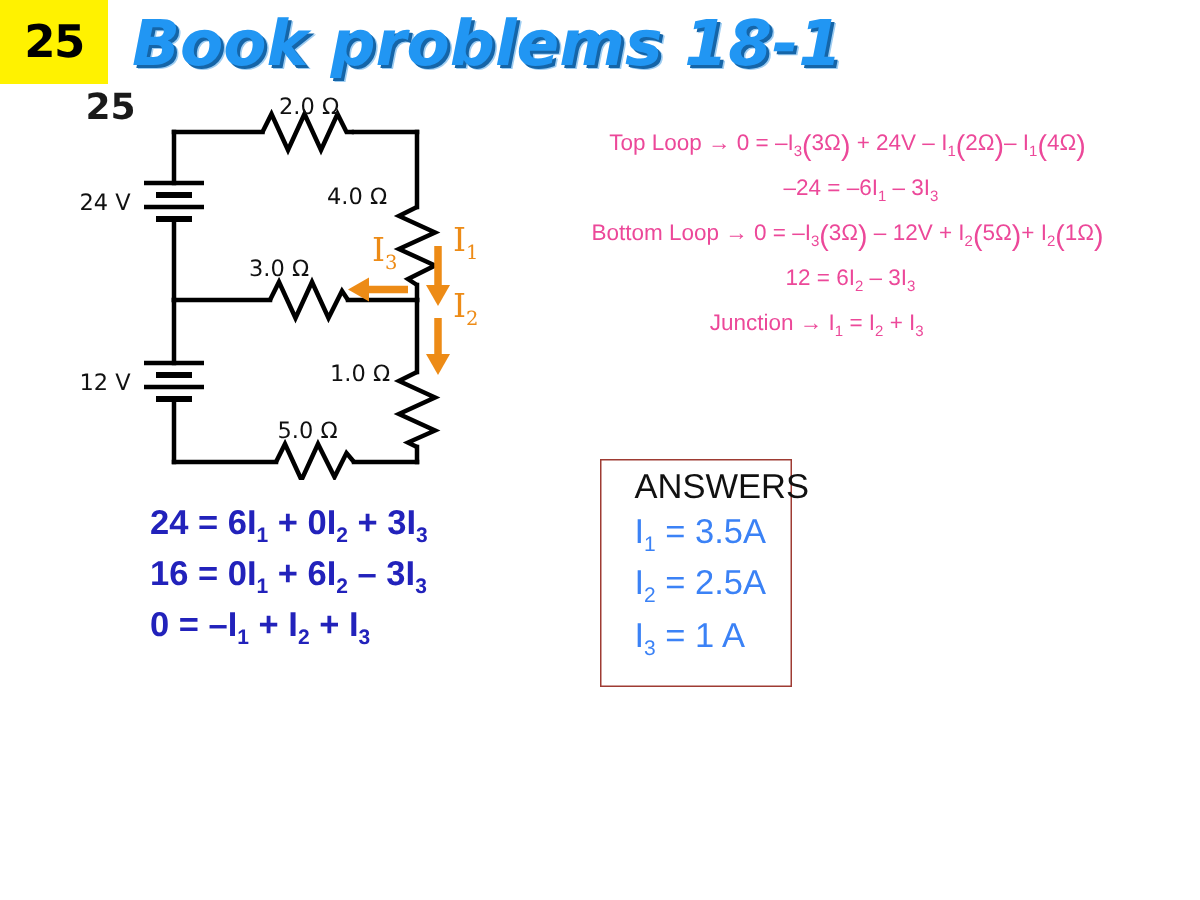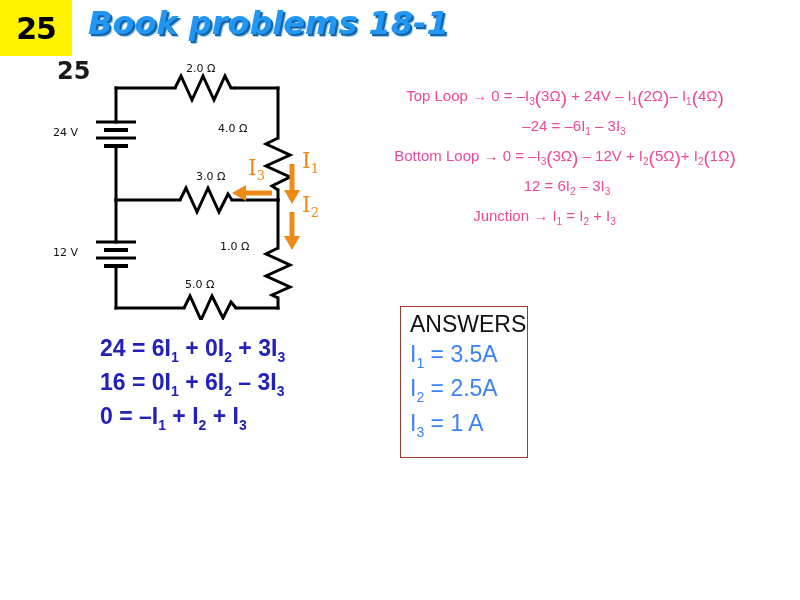--- a/index.html
+++ b/index.html
@@ -41,21 +41,21 @@
     color: #000000;
     letter-spacing: -1px;
   }
   #title {
     position: absolute;
     left: 88px;
     top: 4px;
     font-family: "DejaVu Sans", sans-serif;
     font-weight: bold;
     font-style: italic;
-    font-size: 32px;
+    font-size: 42px;
     letter-spacing: 0px;
     color: #2196F3;
     text-shadow: 2px 2px 0 #1565A8, 3px 3px 0 #9ecdf2;
     white-space: nowrap;
   }
 
   
   #problem-number {
     position: absolute;
     left: 57px;
@@ -70,21 +70,21 @@
   #circuit-diagram {
     position: absolute;
     left: 40px;
     top: 60px;
     width: 330px;
     height: 260px;
   }
   .circ-label {
     position: absolute;
     font-family: "DejaVu Sans", sans-serif;
-    font-size: 11px;
+    font-size: 15px;
     color: #111111;
     white-space: nowrap;
   }
   .cur-label {
     position: absolute;
     font-family: "DejaVu Serif", serif;
     font-size: 22px;
     color: #ED8B16;
     white-space: nowrap;
   }
@@ -136,21 +136,21 @@
   
   #answers-box {
     position: absolute;
     left: 400px;
     top: 306px;
     width: 128px;
     height: 152px;
     border: 1.5px solid #9E3B33;
     background: #ffffff;
     box-sizing: border-box;
-    padding: 5px 0 0 9px;
+    padding: 5px 0 0 22px;
   }
   #answers-title {
     font-family: "Liberation Sans", sans-serif;
     font-size: 23px;
     color: #111111;
     line-height: 1.05;
     white-space: nowrap;
   }
   .answer-row {
     font-family: "Liberation Sans", sans-serif;
@@ -240,21 +240,21 @@
 
       <g>
         <line x1="232" y1="133" x2="204" y2="133" stroke="#ED8B16" stroke-width="5"></line>
         <polygon points="206,125 206,141 192,133" fill="#ED8B16"></polygon>
       </g>
     </svg>
 
     
     <div class="circ-label" style="left:146px; top:2px;">2.0 Ω</div>
     <div class="circ-label" style="left:178px; top:62px;">4.0 Ω</div>
-    <div class="circ-label" style="left:156px; top:110px;text-align:right;">3.0 Ω</div>
+    <div class="circ-label" style="left:126px; top:110px;text-align:right;">3.0 Ω</div>
     <div class="circ-label" style="left:180px; top:180px;">1.0 Ω</div>
     <div class="circ-label" style="left:145px; top:218px;">5.0 Ω</div>
     <div class="circ-label" style="left:13px; top:66px;">24 V</div>
     <div class="circ-label" style="left:13px; top:186px;">12 V</div>
 
     <div class="cur-label" style="left:262px; top:88px;">
       <span>I</span><sub>1</sub>
     </div>
     <div class="cur-label" style="left:262px; top:132px;">
       <span>I</span><sub>2</sub>

